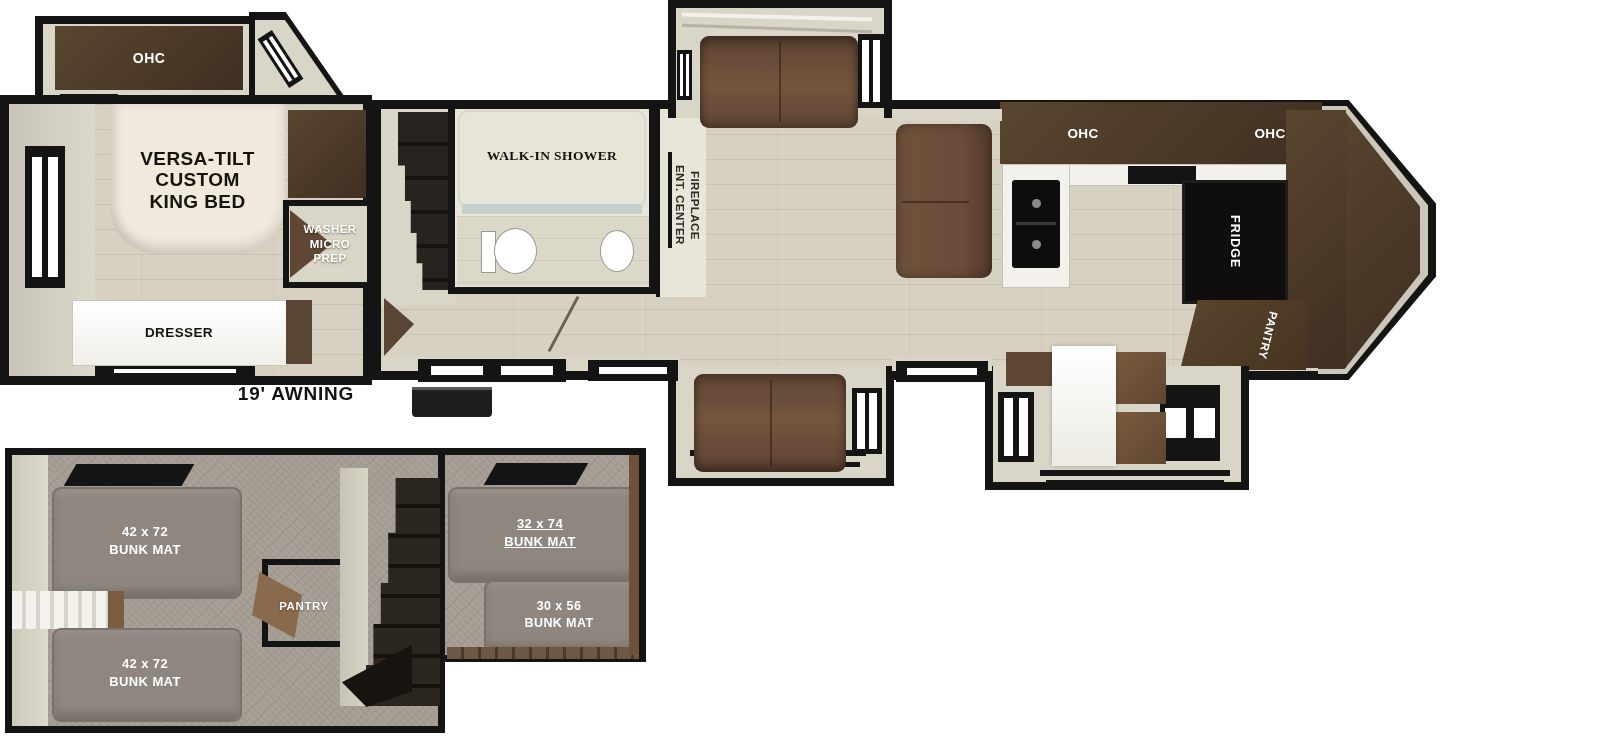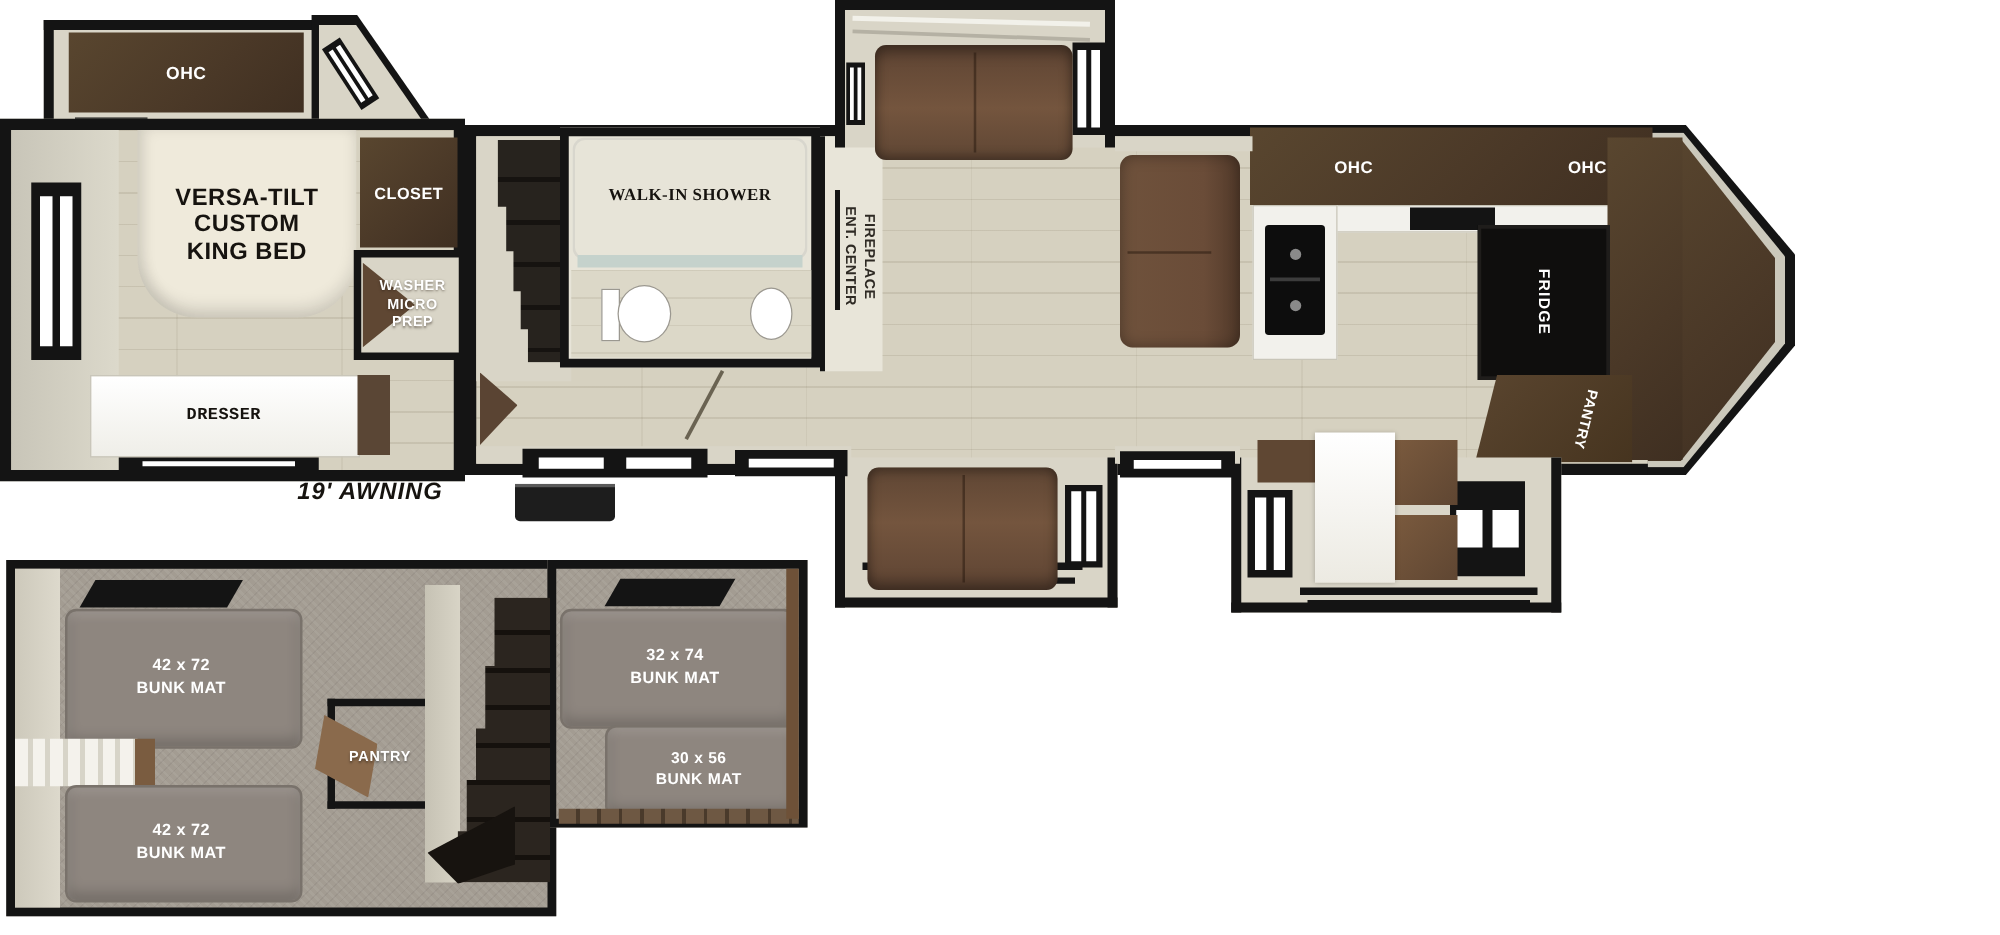--- a/index.html
+++ b/index.html
@@ -52,34 +52,33 @@
   <div class="abs" style="left:9px;top:104px;width:86px;height:272px;background:linear-gradient(90deg,#c8c5b8,#dcd9cb);"></div>
   <div class="win winv" style="left:25px;top:146px;width:40px;height:142px;"></div>
 
   <div class="abs" style="left:110px;top:104px;width:175px;height:150px;background:#efeadb;border-radius:0 0 48px 48px;
               box-shadow:inset 0 -8px 12px rgba(0,0,0,.12), inset 6px 0 10px rgba(0,0,0,.07);"></div>
   <div class="lbl ml" style="left:110px;top:135px;width:175px;height:90px;font-size:19px;line-height:1.12;">VERSA-TILT
 CUSTOM
 KING BED</div>
 
   <div class="abs brown" style="left:288px;top:110px;width:78px;height:88px;"></div>
-  <div class="lbl white" style="left:288px;top:110px;width:78px;height:88px;font-size:13px;">CLOSET</div>
 
   <div class="abs beige" style="left:283px;top:200px;width:90px;height:88px;border:6px solid #141414;box-sizing:border-box;"></div>
   <div class="abs" style="left:290px;top:210px;width:42px;height:68px;background:#5f4733;clip-path:polygon(0 0,100% 50%,0 100%);"></div>
   <div class="lbl ml white" style="left:291px;top:206px;width:78px;height:76px;font-size:11.5px;line-height:1.25;text-shadow:0 1px 2px rgba(40,30,20,.55);">WASHER
 MICRO
 PREP</div>
 
   <div class="abs" style="left:72px;top:300px;width:214px;height:64px;background:linear-gradient(#ffffff,#efeee8);border:1px solid #c9c6ba;"></div>
-  <div class="lbl" style="left:72px;top:300px;width:214px;height:64px;font-size:13.5px;font-family:Liberation Mono, monospace;">DRESSER</div>
+  <div class="lbl" style="left:72px;top:300px;width:214px;height:64px;font-size:13.5px;">DRESSER</div>
   <div class="abs" style="left:286px;top:300px;width:26px;height:64px;background:#5a4635;"></div>
   <div class="win win1" style="left:95px;top:366px;width:160px;height:10px;"></div>
 
-  <div class="lbl" style="left:196px;top:383px;width:200px;height:22px;font-size:19px;letter-spacing:.8px;font-style:italic;">19' AWNING</div>
+  <div class="lbl" style="left:196px;top:383px;width:200px;height:22px;font-size:19px;letter-spacing:.8px;">19' AWNING</div>
 
   <div class="abs wood" style="left:372px;top:100px;width:958px;height:280px;border:9px solid #141414;box-sizing:border-box;"></div>
 
   <div class="abs blk" style="left:1318px;top:100px;width:118px;height:280px;clip-path:polygon(0 0,26% 0,100% 37%,100% 63%,26% 100%,0 100%);"></div>
   <div class="abs" style="left:1318px;top:106px;width:110px;height:268px;background:#cbc8bb;clip-path:polygon(0 0,26% 0,100% 37%,100% 63%,26% 100%,0 100%);"></div>
   <div class="abs brown" style="left:1318px;top:111px;width:102px;height:258px;clip-path:polygon(0 0,26% 0,100% 37%,100% 63%,26% 100%,0 100%);"></div>
 
   <div class="abs beige" style="left:381px;top:109px;width:76px;height:196px;"></div>
   <div class="abs" style="left:398px;top:112px;width:58px;height:178px;
               background:repeating-linear-gradient(180deg,#27231e 0 30px,#161310 30px 34px);
@@ -187,21 +186,21 @@
   <div class="abs" style="left:252px;top:572px;width:50px;height:66px;background:#8a6a4c;clip-path:polygon(15% 0,100% 35%,85% 100%,0 65%);"></div>
   <div class="lbl white" style="left:258px;top:598px;width:92px;height:16px;font-size:11.5px;letter-spacing:.6px;text-shadow:0 1px 2px rgba(0,0,0,.4);">PANTRY</div>
 
   <div class="abs" style="left:340px;top:468px;width:28px;height:238px;background:linear-gradient(90deg,#c6c2b4,#d8d4c6);"></div>
   <div class="abs" style="left:366px;top:478px;width:74px;height:228px;
               background:repeating-linear-gradient(180deg,#2b251f 0 26px,#15110d 26px 30px);
               clip-path:polygon(40% 0,100% 0,100% 100%,0 100%,0 82%,10% 82%,10% 64%,20% 64%,20% 46%,30% 46%,30% 24%,40% 24%);"></div>
   <div class="abs" style="left:342px;top:645px;width:70px;height:62px;background:#17130f;clip-path:polygon(0 60%,100% 0,100% 75%,35% 100%);"></div>
 
   <div class="mat" style="left:448px;top:487px;width:184px;height:92px;"></div>
-  <div class="lbl ml white" style="left:448px;top:487px;width:184px;height:92px;font-size:13px;line-height:1.35;">32 x 74
+  <div class="lbl ml white" style="left:448px;top:487px;width:184px;height:92px;font-size:13px;line-height:1.35;text-decoration:underline;">32 x 74
 BUNK MAT</div>
 
   <div class="mat" style="left:484px;top:580px;width:150px;height:70px;"></div>
   <div class="lbl ml white" style="left:484px;top:580px;width:150px;height:70px;font-size:12.5px;line-height:1.35;">30 x 56
 BUNK MAT</div>
 
   <div class="abs" style="left:447px;top:647px;width:192px;height:12px;background:repeating-linear-gradient(90deg,#6e5843 0 14px,#4a3a2b 14px 17px);"></div>
   <div class="abs" style="left:629px;top:455px;width:10px;height:200px;background:#6e5138;"></div>
 
 </div>

